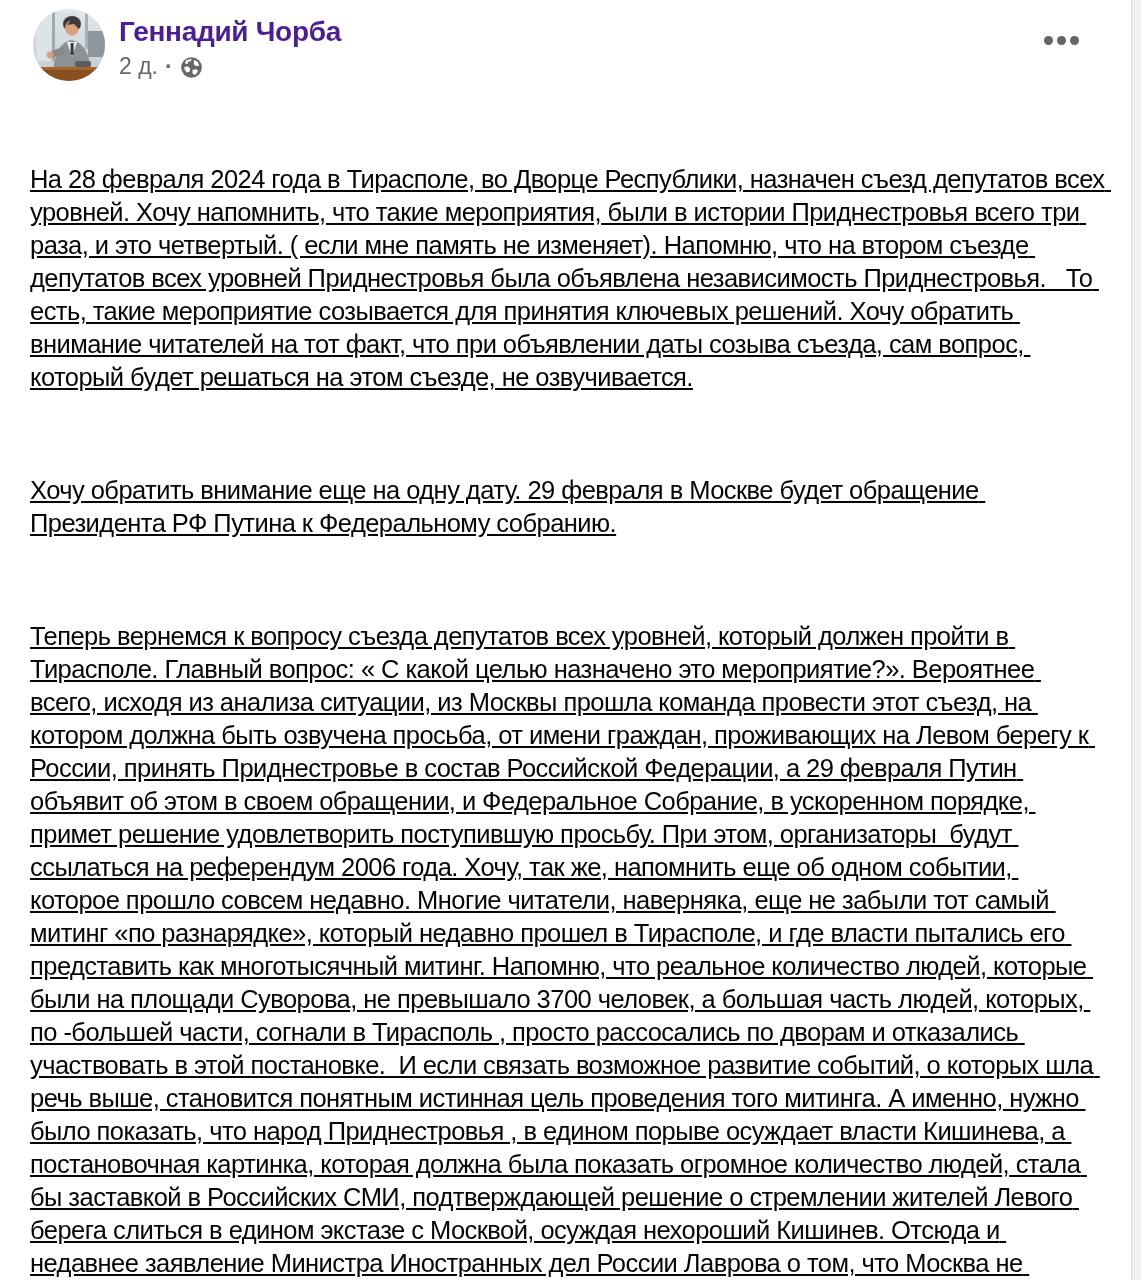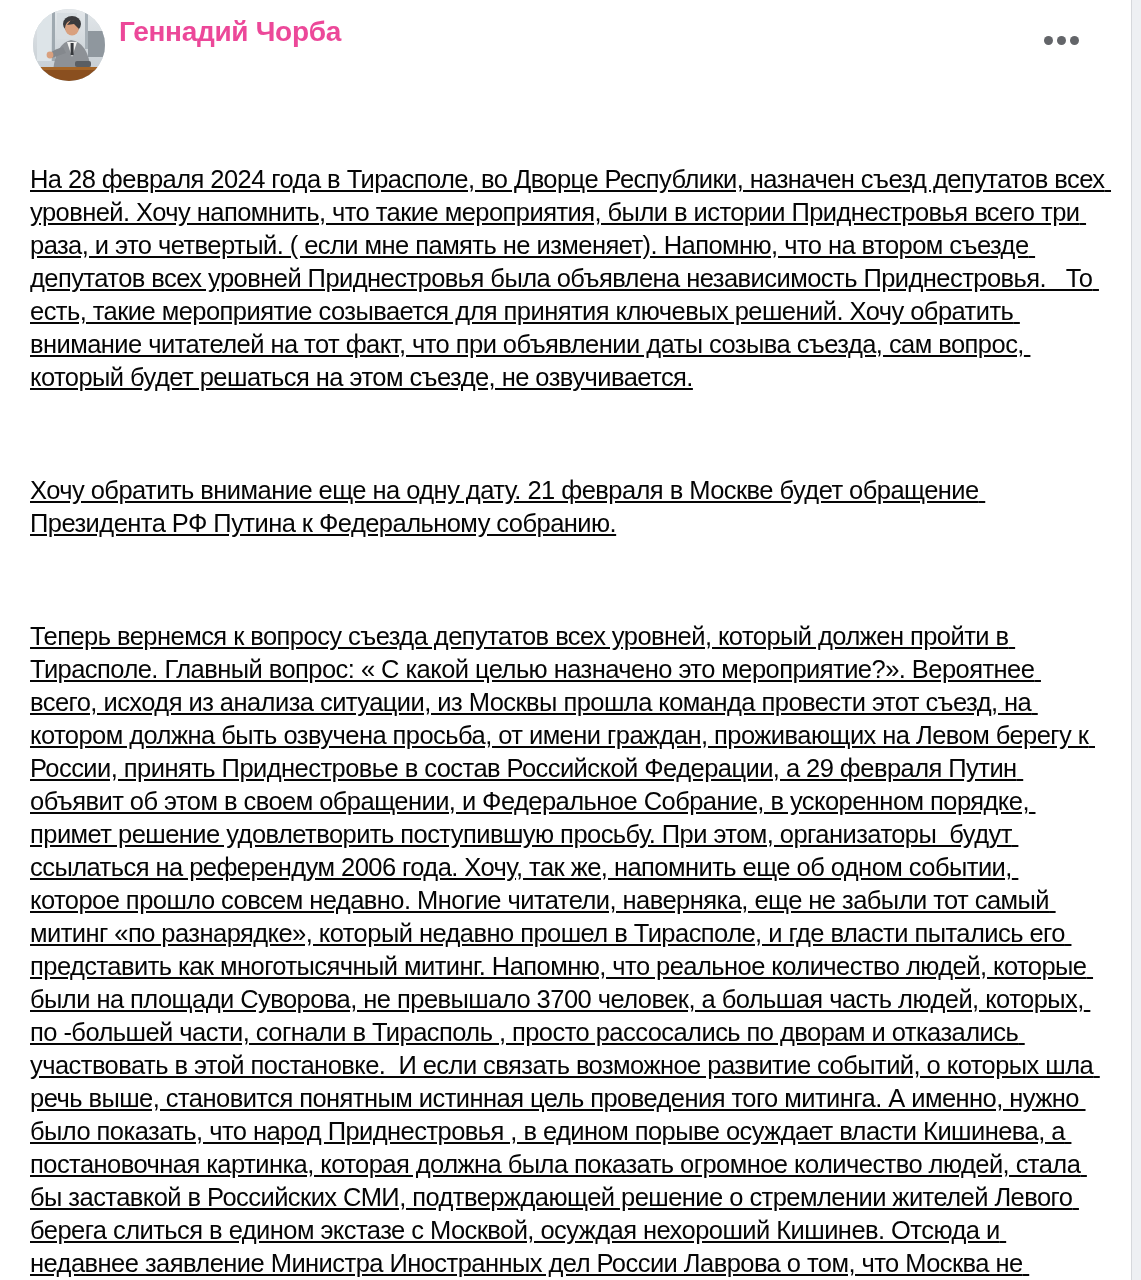--- a/index.html
+++ b/index.html
@@ -36,21 +36,21 @@
     cursor: pointer;
   }
   .avatar svg { display: block; }
   .header-text {
     margin-left: 14px;
     padding-top: 6px;
   }
   .author-name {
     font-size: 28px;
     font-weight: 600;
-    color: #ec4899;
+    color: #4c1d95;
     letter-spacing: -0.3px;
     line-height: 34px;
     cursor: pointer;
   }
   .meta-row {
     display: flex;
     align-items: center;
     margin-top: 3px;
     color: #65676b;
     font-size: 23px;
@@ -130,31 +130,44 @@
         <path d="M30 38 Q22 40 17 44 L19 49 Q27 46 33 44 Z" fill="#84888d"></path>
         <circle cx="17" cy="46" r="3.4" fill="#d9a07e"></circle>
         <rect x="0" y="58" width="72" height="14" fill="#8a4f1f"></rect>
         <rect x="0" y="58" width="72" height="3" fill="#a56527"></rect>
         <rect x="42" y="52" width="16" height="6" rx="2" fill="#5a5e63"></rect>
       </svg>
     </div>
 
     <div class="header-text">
       <div class="author-name">Геннадий Чорба</div>
+      <div class="meta-row">
+        <span>2 д.</span>
+        <span class="sep">·</span>
+        <span class="globe-icon">
+          <svg width="23" height="23" viewBox="0 0 16 16">
+            <circle cx="8" cy="8" r="7.2" fill="#65676b"></circle>
+            <path d="M4.2 3.2 Q6 2 8.2 2.1 L7.4 3.6 L5.6 4 L5.3 5.6 L3.4 5.2 Z" fill="#ffffff"></path>
+            <path d="M9.6 2.6 L12.4 4.2 L13.4 6.6 L11.2 7.2 L9.4 5.6 L9.8 4 Z" fill="#ffffff"></path>
+            <path d="M3 7.6 L5.4 7.2 L7.2 8.8 L6.6 11 L4.6 11.4 L3.2 9.4 Z" fill="#ffffff"></path>
+            <path d="M8.6 9.6 L11.6 9.2 L12.6 10.8 L10.4 13.2 L8.8 12.4 Z" fill="#ffffff"></path>
+          </svg>
+        </span>
+      </div>
     </div>
 
     <div class="more-button">
       <span class="ellipsis-icon">
         <span></span>
           <span></span>
           <span></span>
       </span>
     </div>
 
   </div>
 
   <div class="post-text">
     <p>На 28 февраля 2024 года в Тирасполе, во Дворце Республики, назначен съезд депутатов всех уровней. Хочу напомнить, что такие мероприятия, были в истории Приднестровья всего три раза, и это четвертый. ( если мне память не изменяет). Напомню, что на втором съезде депутатов всех уровней Приднестровья была объявлена независимость Приднестровья.   То есть, такие мероприятие созывается для принятия ключевых решений. Хочу обратить внимание читателей на тот факт, что при объявлении даты созыва съезда, сам вопрос, который будет решаться на этом съезде, не озвучивается.</p>
-    <p>Хочу обратить внимание еще на одну дату. 21 февраля в Москве будет обращение Президента РФ Путина к Федеральному собранию.</p>
+    <p>Хочу обратить внимание еще на одну дату. 29 февраля в Москве будет обращение Президента РФ Путина к Федеральному собранию.</p>
     <p>Теперь вернемся к вопросу съезда депутатов всех уровней, который должен пройти в Тирасполе. Главный вопрос: « С какой целью назначено это мероприятие?». Вероятнее всего, исходя из анализа ситуации, из Москвы прошла команда провести этот съезд, на котором должна быть озвучена просьба, от имени граждан, проживающих на Левом берегу к России, принять Приднестровье в состав Российской Федерации, а 29 февраля Путин объявит об этом в своем обращении, и Федеральное Собрание, в ускоренном порядке, примет решение удовлетворить поступившую просьбу. При этом, организаторы  будут ссылаться на референдум 2006 года. Хочу, так же, напомнить еще об одном событии, которое прошло совсем недавно. Многие читатели, наверняка, еще не забыли тот самый митинг «по разнарядке», который недавно прошел в Тирасполе, и где власти пытались его представить как многотысячный митинг. Напомню, что реальное количество людей, которые были на площади Суворова, не превышало 3700 человек, а большая часть людей, которых, по -большей части, согнали в Тирасполь , просто рассосались по дворам и отказались участвовать в этой постановке.  И если связать возможное развитие событий, о которых шла речь выше, становится понятным истинная цель проведения того митинга. А именно, нужно было показать, что народ Приднестровья , в едином порыве осуждает власти Кишинева, а постановочная картинка, которая должна была показать огромное количество людей, стала бы заставкой в Российских СМИ, подтверждающей решение о стремлении жителей Левого берега слиться в едином экстазе с Москвой, осуждая нехороший Кишинев. Отсюда и недавнее заявление Министра Иностранных дел России Лаврова о том, что Москва не оставит своих граждан, живущих в Приднестровье, в беде. И именно с этой целью , в свое время, Россия раздавала гражданство, чтобы сегодня можно было жонглировать цифрами граждан России для обоснования своих планов по аннексии этой территории. Теперь  желательно было бы проанализировать возможные последствия принятия такого решения.</p>
   </div>
 
 </div>
 
 </body></html>

